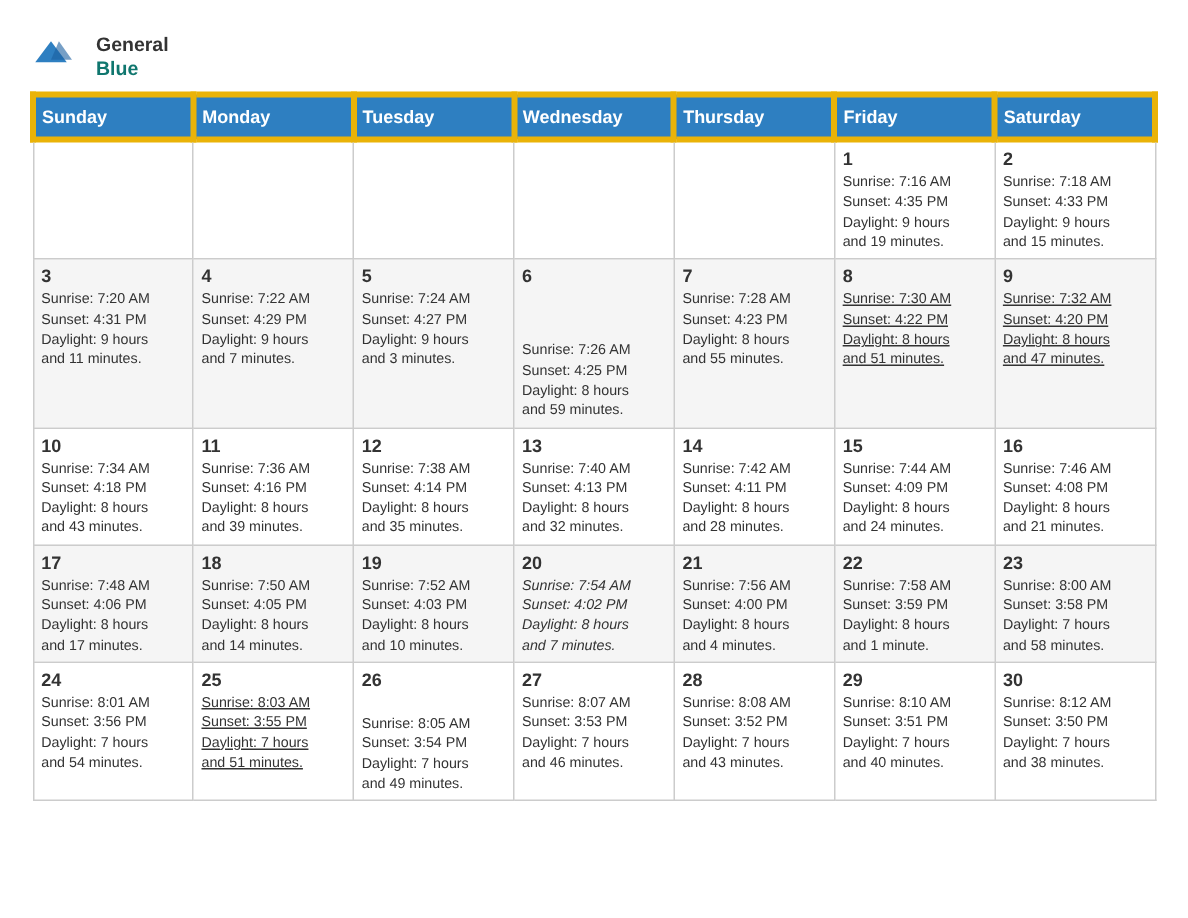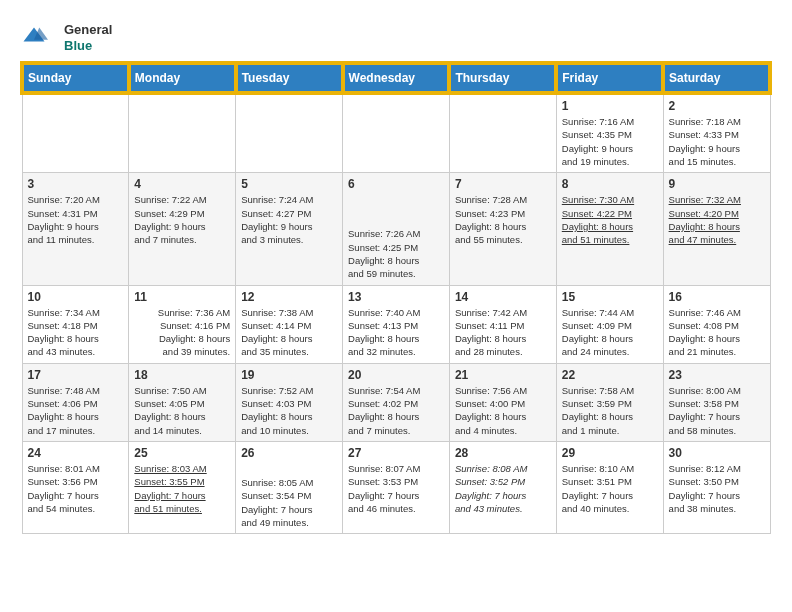--- a/index.html
+++ b/index.html
@@ -199,21 +199,21 @@
       <tr>
         <td>
           <span class="day-num">10</span>
           <div class="day-detail" style="white-space: pre-line;">Sunrise: 7:34 AM
 Sunset: 4:18 PM
 Daylight: 8 hours
 and 43 minutes.</div>
         </td>
         <td>
           <span class="day-num">11</span>
-          <div class="day-detail" style="white-space: pre-line; text-align: right;">Sunrise: 7:36 AM
+          <div class="day-detail" style="white-space: pre-line;">Sunrise: 7:36 AM
 Sunset: 4:16 PM
 Daylight: 8 hours
 and 39 minutes.</div>
         </td>
         <td>
           <span class="day-num">12</span>
           <div class="day-detail" style="white-space: pre-line;">Sunrise: 7:38 AM
 Sunset: 4:14 PM
 Daylight: 8 hours
 and 35 minutes.</div>
@@ -264,21 +264,21 @@
         </td>
         <td>
           <span class="day-num">19</span>
           <div class="day-detail" style="white-space: pre-line;">Sunrise: 7:52 AM
 Sunset: 4:03 PM
 Daylight: 8 hours
 and 10 minutes.</div>
         </td>
         <td>
           <span class="day-num">20</span>
-          <div class="day-detail" style="white-space: pre-line;">Sunrise: 7:54 AM
+          <div class="day-detail" style="white-space: pre-line; font-style: italic;">Sunrise: 7:54 AM
 Sunset: 4:02 PM
 Daylight: 8 hours
 and 7 minutes.</div>
         </td>
         <td>
           <span class="day-num">21</span>
           <div class="day-detail" style="white-space: pre-line;">Sunrise: 7:56 AM
 Sunset: 4:00 PM
 Daylight: 8 hours
 and 4 minutes.</div>
@@ -322,21 +322,21 @@
         </td>
         <td>
           <span class="day-num">27</span>
           <div class="day-detail" style="white-space: pre-line;">Sunrise: 8:07 AM
 Sunset: 3:53 PM
 Daylight: 7 hours
 and 46 minutes.</div>
         </td>
         <td>
           <span class="day-num">28</span>
-          <div class="day-detail" style="white-space: pre-line; font-style: italic;">Sunrise: 8:08 AM
+          <div class="day-detail" style="white-space: pre-line;">Sunrise: 8:08 AM
 Sunset: 3:52 PM
 Daylight: 7 hours
 and 43 minutes.</div>
         </td>
         <td>
           <span class="day-num">29</span>
           <div class="day-detail" style="white-space: pre-line;">Sunrise: 8:10 AM
 Sunset: 3:51 PM
 Daylight: 7 hours
 and 40 minutes.</div>

